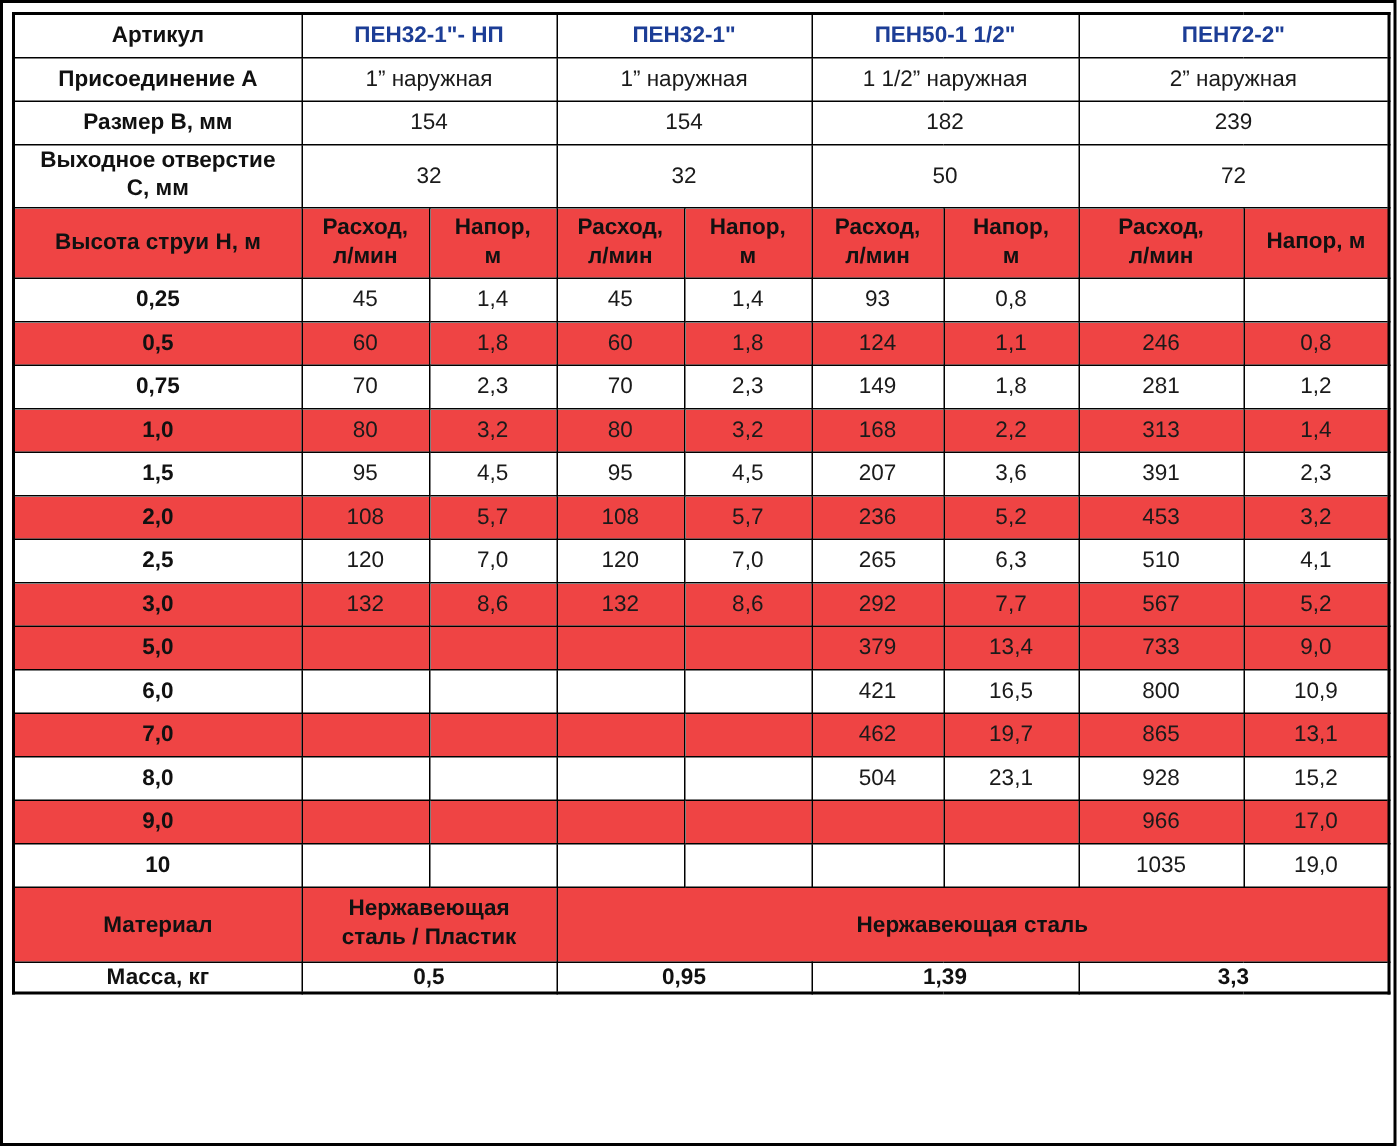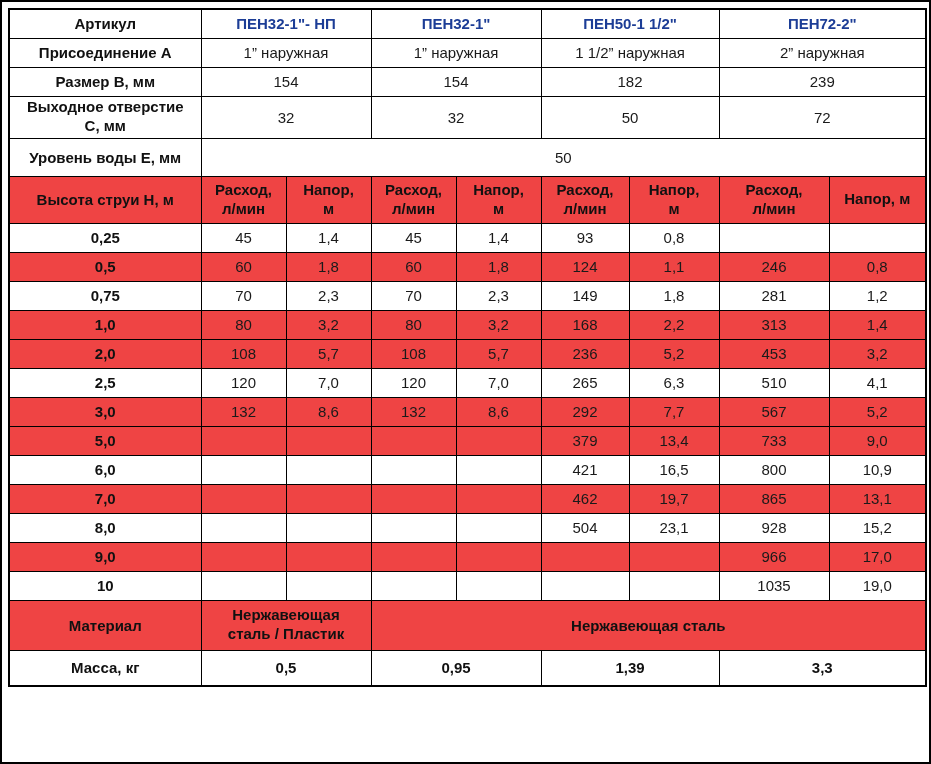--- a/index.html
+++ b/index.html
@@ -33,21 +33,21 @@
   .lbl { font-weight: bold; color: #111111; }
   .val { font-weight: normal; }
   .navy { color: #1c3d96; font-weight: bold; }
   .stripe { background: #ef4444; }
   .pre { white-space: pre-line; line-height: 1.25; }
   tr.h29 { height: 29px; }
   tr.h42 { height: 42px; }
   tr.h38 { height: 38px; }
   tr.h47 { height: 47px; }
   tr.h50 { height: 50px; margin-top: 16px; }
-  tr.h36 { height: 36px; }
+  tr.h36 { height: 21px; }
 </style>
 </head>
 <body>
 
 <div class="frame"></div>
 
 <table class="spec">
   <colgroup>
     <col style="width:192px">
       <col style="width:85px">
@@ -82,24 +82,20 @@
       <td class="val" colspan="2">239</td>
     </tr>
     <tr class="h42">
       <td class="lbl pre">Выходное отверстие
 С, мм</td>
       <td class="val" colspan="2">32</td>
       <td class="val" colspan="2">32</td>
       <td class="val" colspan="2">50</td>
       <td class="val" colspan="2">72</td>
     </tr>
-    <tr class="h38">
-      <td class="lbl">Уровень воды Е, мм</td>
-      <td class="val" colspan="8">50</td>
-    </tr>
     <tr class="h47 stripe">
       <td class="lbl">Высота струи Н, м</td>
       <td class="lbl pre">Расход,
 л/мин</td>
       <td class="lbl pre">Напор,
 м</td>
       <td class="lbl pre">Расход,
 л/мин</td>
       <td class="lbl pre">Напор,
 м</td>
@@ -150,20 +146,31 @@
         <td class="lbl">1,0</td>
         <td class="val">80</td>
         <td class="val">3,2</td>
         <td class="val">80</td>
         <td class="val">3,2</td>
         <td class="val">168</td>
         <td class="val">2,2</td>
         <td class="val">313</td>
         <td class="val">1,4</td>
       </tr>
+      <tr class="h29">
+        <td class="lbl">1,5</td>
+        <td class="val">95</td>
+        <td class="val">4,5</td>
+        <td class="val">95</td>
+        <td class="val">4,5</td>
+        <td class="val">207</td>
+        <td class="val">3,6</td>
+        <td class="val">391</td>
+        <td class="val">2,3</td>
+      </tr>
       <tr class="h29 stripe">
         <td class="lbl">2,0</td>
         <td class="val">108</td>
         <td class="val">5,7</td>
         <td class="val">108</td>
         <td class="val">5,7</td>
         <td class="val">236</td>
         <td class="val">5,2</td>
         <td class="val">453</td>
         <td class="val">3,2</td>

